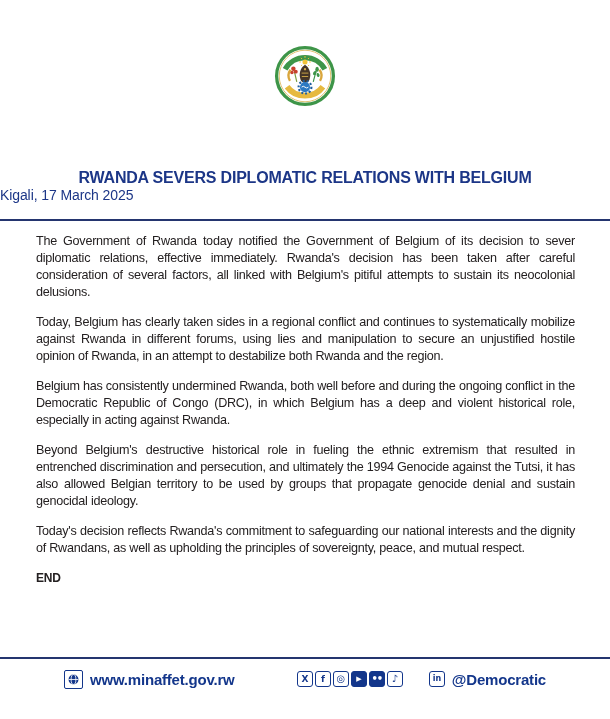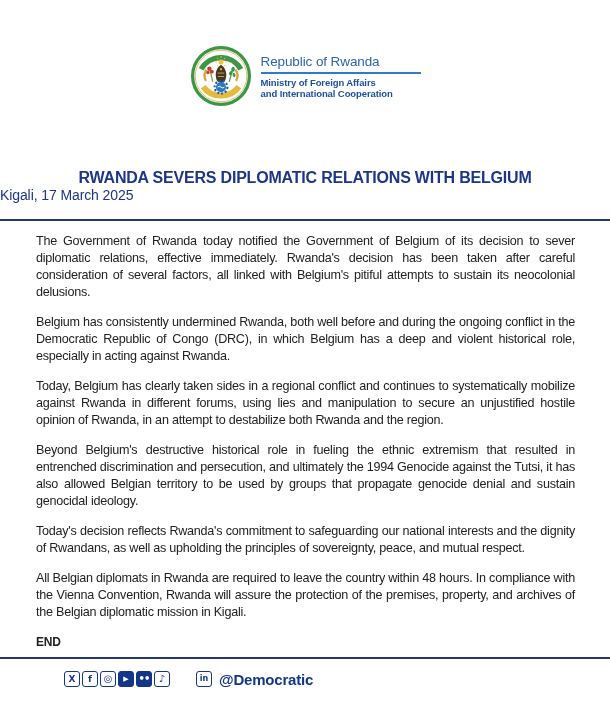--- a/index.html
+++ b/index.html
@@ -102,47 +102,50 @@
 
       <path d="M32 20.5 C 26.5 24 25.5 31 27.5 36 C 29.3 39.8 34.7 39.8 36.5 36 C 38.5 31 37.5 24 32 20.5 Z" fill="#453527"></path>
       <circle cx="32" cy="25" r="1.2" fill="#d9b04a"></circle>
       <line x1="28.5" y1="29" x2="35.5" y2="29" stroke="#d9b04a" stroke-width="0.9"></line>
       <line x1="28.7" y1="32.5" x2="35.3" y2="32.5" stroke="#d9b04a" stroke-width="0.9"></line>
 
       <circle cx="32" cy="43.5" r="6.6" fill="none" stroke="#1e5e9e" stroke-width="2.2" stroke-dasharray="2 2"></circle>
       <circle cx="32" cy="43.5" r="5.2" fill="#2b79c2"></circle>
       <path d="M 28.5 43.5 q 1.7 -1.8 3.5 0 q 1.8 1.8 3.5 0" fill="none" stroke="#ffffff" stroke-width="1"></path>
     </svg>
-    <div class="org-block" data-name="ministry-name-block">
-      <span class="org-title" data-name="org-title">Republic of Rwanda</span>
-      <span class="org-divider" data-name="org-divider"></span>
-      <span class="org-sub" data-name="org-subtitle-line1">Ministry of Foreign Affairs</span>
-      <span class="org-sub" data-name="org-subtitle-line2">and International Cooperation</span>
-    </div>
   </div>
 
   <div class="release-title" data-name="page-title">RWANDA SEVERS DIPLOMATIC RELATIONS WITH BELGIUM</div>
   <div class="dateline" data-name="dateline">Kigali, 17 March 2025</div>
 
   <div class="rule rule-top" data-name="header-divider-rule"></div>
 
   <div class="body-text" data-name="release-body">
 
   <p class="para" data-name="release-paragraph">The Government of Rwanda today notified the Government of Belgium of its decision to sever diplomatic relations, effective immediately. Rwanda's decision has been taken after careful consideration of several factors, all linked with Belgium's pitiful attempts to sustain its neocolonial delusions.</p>
+      <p class="para" data-name="release-paragraph">Today, Belgium has clearly taken sides in a regional conflict and continues to systematically mobilize against Rwanda in different forums, using lies and manipulation to secure an unjustified hostile opinion of Rwanda, in an attempt to destabilize both Rwanda and the region.</p>
       <p class="para" data-name="release-paragraph">Belgium has consistently undermined Rwanda, both well before and during the ongoing conflict in the Democratic Republic of Congo (DRC), in which Belgium has a deep and violent historical role, especially in acting against Rwanda.</p>
-      <p class="para" data-name="release-paragraph">Today, Belgium has clearly taken sides in a regional conflict and continues to systematically mobilize against Rwanda in different forums, using lies and manipulation to secure an unjustified hostile opinion of Rwanda, in an attempt to destabilize both Rwanda and the region.</p>
       <p class="para" data-name="release-paragraph">Beyond Belgium's destructive historical role in fueling the ethnic extremism that resulted in entrenched discrimination and persecution, and ultimately the 1994 Genocide against the Tutsi, it has also allowed Belgian territory to be used by groups that propagate genocide denial and sustain genocidal ideology.</p>
       <p class="para" data-name="release-paragraph">Today's decision reflects Rwanda's commitment to safeguarding our national interests and the dignity of Rwandans, as well as upholding the principles of sovereignty, peace, and mutual respect.</p>
-      <p class="para" data-name="release-paragraph">All Belgian diplomats in Rwanda are required to leave the country within 48 hours. In compliance with the Vienna Convention, Rwanda will assure the protection of the premises, property, and archives of the Belgian diplomatic mission in Kigali.</p>
       <p class="end-marker" data-name="end-marker">END</p>
     </div>
 
   <div class="rule rule-bottom" data-name="footer-divider-rule"></div>
 
   <div class="footer-row" data-name="footer">
+    <div class="site-group" data-name="website-group">
+      <span class="globe-box" data-name="globe-icon">
+        <svg width="11" height="11" viewBox="0 0 12 12" aria-hidden="true">
+          <circle cx="6" cy="6" r="5.4" fill="#13368b"></circle>
+          <line x1="0.6" y1="6" x2="11.4" y2="6" stroke="#ffffff" stroke-width="0.9"></line>
+          <ellipse cx="6" cy="6" rx="2.6" ry="5.4" fill="none" stroke="#ffffff" stroke-width="0.9"></ellipse>
+        </svg>
+      </span>
+      <span class="site-text" data-name="website-link">www.minaffet.gov.rw</span>
+    </div>
     <div class="social-group" data-name="social-group">
       <span class="icons-row" data-name="social-icons-row">
           <span class="sicon" data-name="x-icon">X</span>
           <span class="sicon" data-name="facebook-icon">f</span>
           <span class="sicon" data-name="instagram-icon">◎</span>
           <span class="sicon filled" data-name="youtube-icon">▶</span>
           <span class="sicon filled" data-name="flickr-icon">••</span>
           <span class="sicon" data-name="tiktok-icon">♪</span>
           <span class="sicon" data-name="linkedin-icon">in</span>
         </span>

